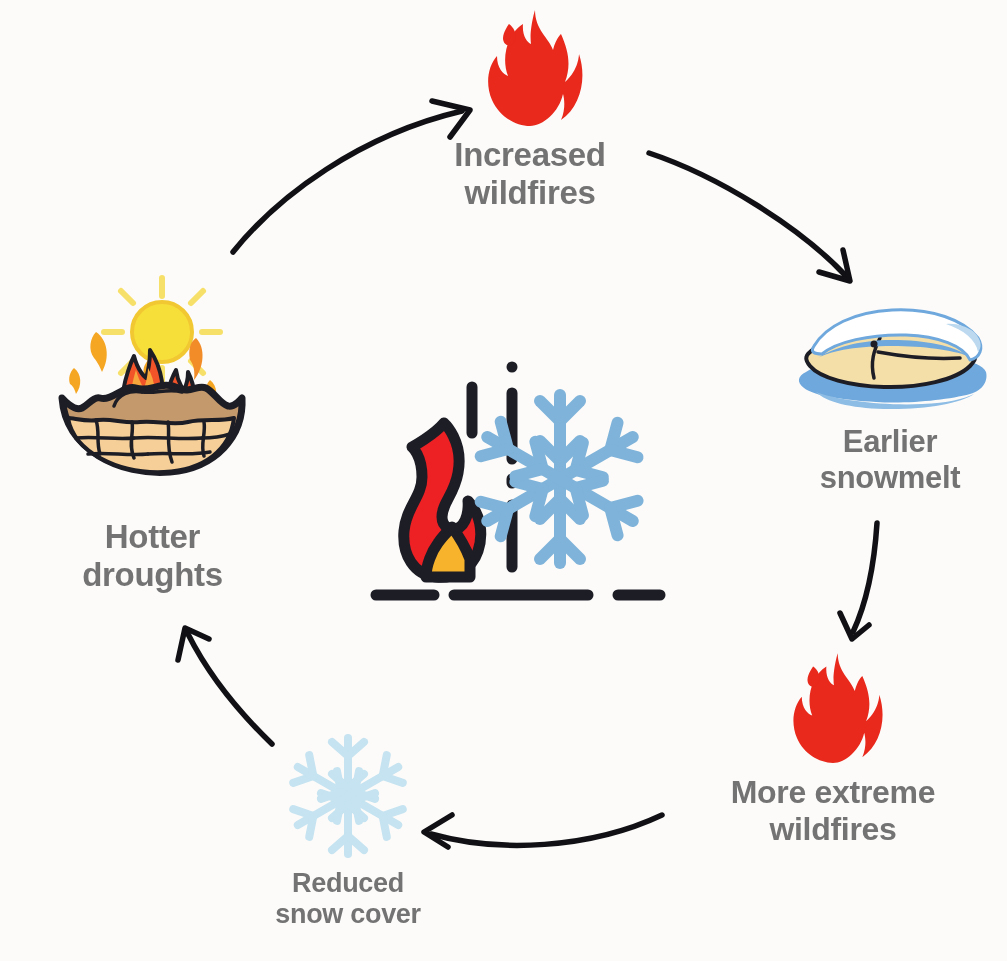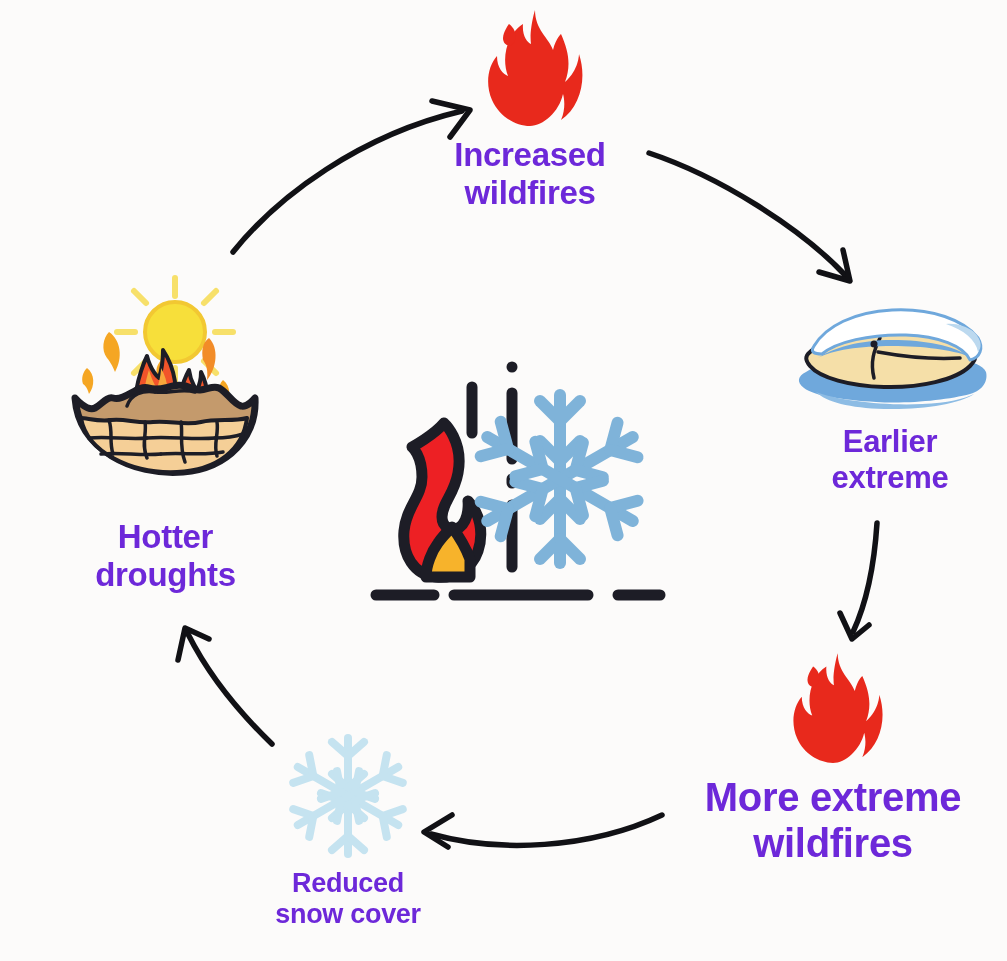--- a/index.html
+++ b/index.html
@@ -30,39 +30,39 @@
     justify-content: flex-start;
   }
   .node .icon-wrap {
     display: block;
     line-height: 0;
   }
   .node .label {
     margin-top: 6px;
     text-align: center;
     font-weight: bold;
-    color: #6d28d9;
+    color: #737373;
     letter-spacing: -0.3px;
     line-height: 1.16;
     white-space: pre-line;
   }
   
   #node-increased-wildfires { left: 400px; top: 8px; width: 260px; }
   #node-increased-wildfires .label { font-size: 33px; }
 
   #node-earlier-snowmelt { left: 775px; top: 300px; width: 230px; }
   #node-earlier-snowmelt .label { font-size: 31px; }
 
   #node-more-extreme-wildfires { left: 668px; top: 650px; width: 330px; }
-  #node-more-extreme-wildfires .label { font-size: 40px; }
+  #node-more-extreme-wildfires .label { font-size: 32px; }
 
   #node-reduced-snow-cover { left: 218px; top: 730px; width: 260px; }
   #node-reduced-snow-cover .label { font-size: 27px; }
 
-  #node-hotter-droughts { left: 38px; top: 272px; width: 255px; }
+  #node-hotter-droughts { left: 25px; top: 272px; width: 255px; }
   #node-hotter-droughts .label { font-size: 33px; }
 
   #center-icon { position: absolute; left: 360px; top: 355px; }
 </style>
 </head>
 <body>
 
 <div id="stage">
 
   <svg class="arrow-layer" viewBox="0 0 1007 961" xmlns="http://www.w3.org/2000/svg">
@@ -122,21 +122,21 @@
         <path fill="none" stroke="#1d1d26" stroke-width="3.5" stroke-linecap="round" d="M90 52 C112 56 140 60 172 58"></path>
 
         <path fill="#ffffff" stroke="#6fa8dc" stroke-width="3" stroke-linejoin="round" d="M26 46 C38 26 66 12 104 10 C144 8 176 20 190 38 C196 48 192 58 182 60 C176 46 150 36 118 35 C82 34 48 42 34 54 C26 54 22 52 26 46 Z"></path>
         <path fill="#bcd9ef" d="M158 24 C176 30 188 40 190 52 C194 48 194 40 186 32 C178 26 168 23 158 24 Z"></path>
 
         <path fill="#6fa8dc" d="M30 58 C44 48 72 40 104 40 C138 40 166 46 180 56 C164 50 136 46 104 46 C72 46 44 50 30 58 Z"></path>
         <circle cx="86" cy="44" r="3.5" fill="#1d1d26"></circle>
       </svg>
     </span>
     <div class="label">Earlier
-extreme</div>
+snowmelt</div>
   </div>
 
   <div class="node" id="node-more-extreme-wildfires">
     <span class="icon-wrap">
       <svg width="104" height="118" viewBox="0 0 110 122" xmlns="http://www.w3.org/2000/svg">
         <path fill="#e8291c" d="M60 2 C60 22 74 30 78 42 C81 30 86 26 86 26 C94 44 96 58 90 74 C104 62 104 46 104 46 C112 70 106 98 86 112 C92 98 88 86 88 86 C84 104 68 118 55 118 C40 118 24 108 17 92 C10 76 13 58 22 48 C22 60 28 66 33 68 C26 50 32 26 48 16 C47 28 52 34 56 36 C54 22 60 2 60 2 Z"></path>
         <path fill="#e8291c" d="M34 16 C34 16 43 22 40 32 C37 41 28 38 28 30 C28 24 34 16 34 16 Z"></path>
       </svg>
     </span>
     <div class="label">More extreme

